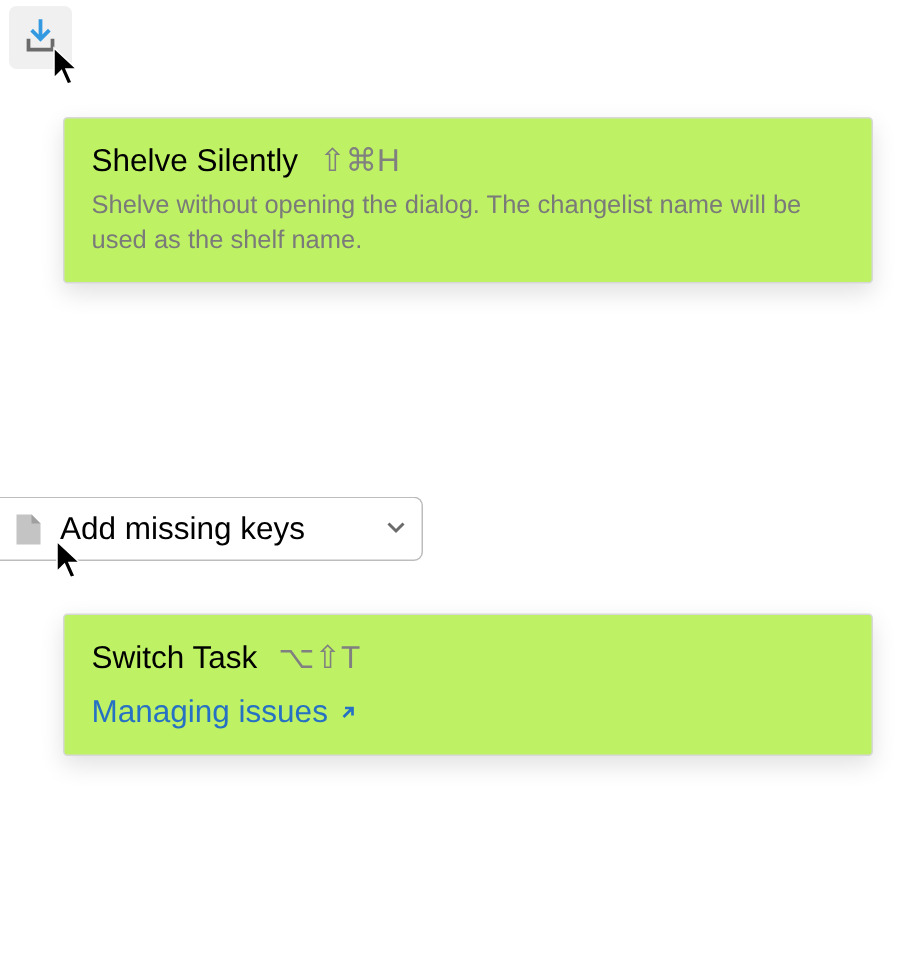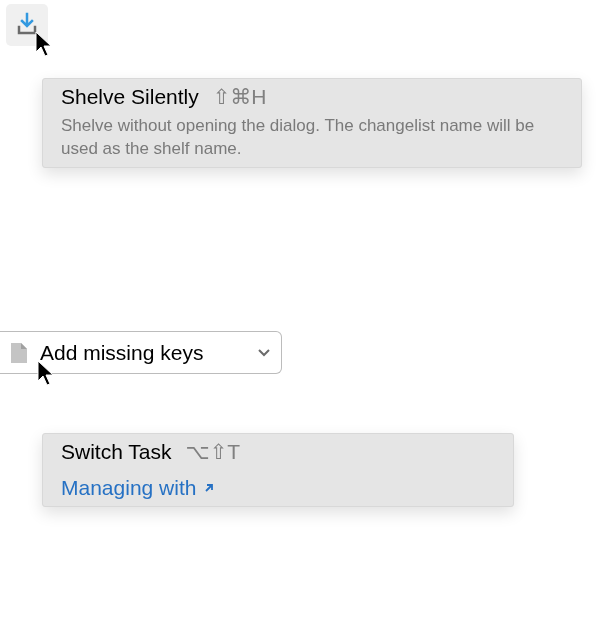--- a/index.html
+++ b/index.html
@@ -33,37 +33,37 @@
     .cursor1 {
       position: absolute;
       top: 30px;
       left: 34px;
       pointer-events: none;
       z-index: 10;
     }
     
     .tooltip {
       position: absolute;
-      background: #e5e5e5;
+      background: #bef264;
       border: 1px solid #d8d8d8;
       border-radius: 3px;
       box-shadow: 0 6px 16px rgba(0,0,0,0.12);
-      padding: 6px 18px;
+      padding: 16px 18px;
     }
     
     .tooltip1 {
       top: 78px;
       left: 42px;
       width: 540px;
     }
     
     .tooltip2 {
-      top: 433px;
+      top: 409px;
       left: 42px;
-      width: 472px;
+      width: 540px;
     }
     
     .tooltip-header {
       display: flex;
       align-items: center;
       gap: 14px;
       margin-bottom: 6px;
     }
     
     .tooltip-title {
@@ -178,18 +178,18 @@
 <svg class="cursor2" width="22" height="28" viewBox="0 0 22 28">
   <path d="M 2 2 L 2 22 L 7 17 L 11 26 L 14 25 L 10 16 L 17 16 Z" fill="#000" stroke="#fff" stroke-width="1"></path>
 </svg>
 
 <div class="tooltip tooltip2">
   <div class="tooltip-header">
     <span class="tooltip-title">Switch Task</span>
     <span class="tooltip-shortcut">⌥⇧T</span>
   </div>
   <div class="tooltip-link">
-    <span>Managing with</span>
+    <span>Managing issues</span>
     <svg width="14" height="14" viewBox="0 0 14 14">
       <path d="M 4 10 L 10 4 M 5 4 L 10 4 L 10 9" stroke="#2671c4" stroke-width="1.8" fill="none"></path>
     </svg>
   </div>
 </div>
 
 </body></html>

